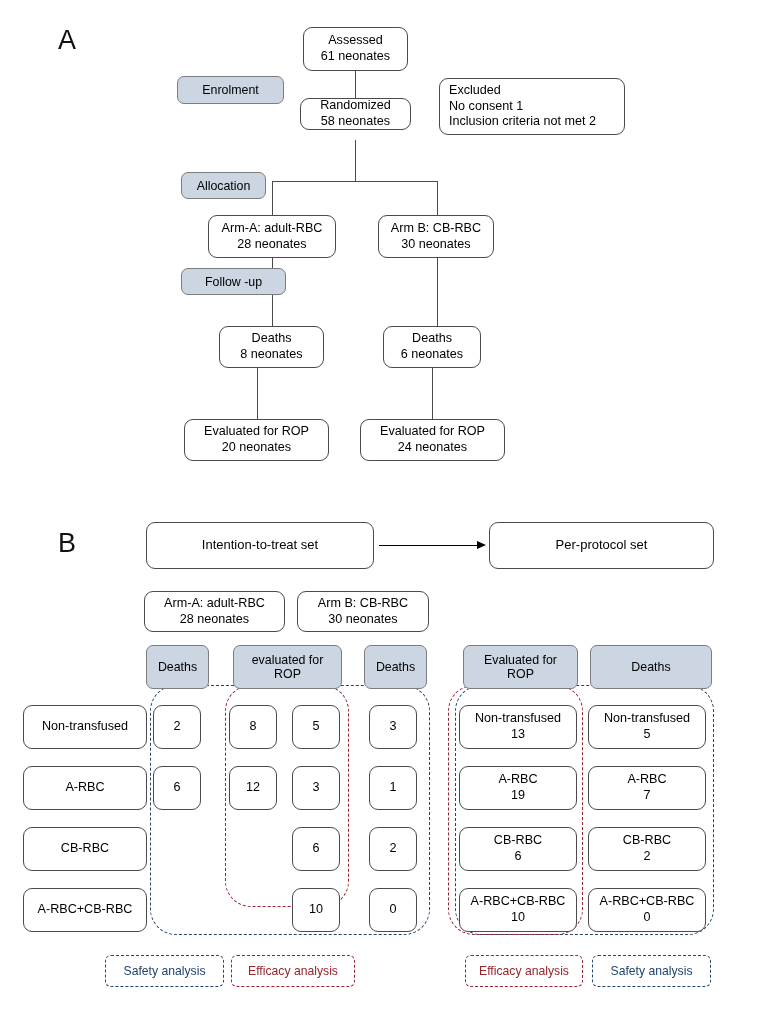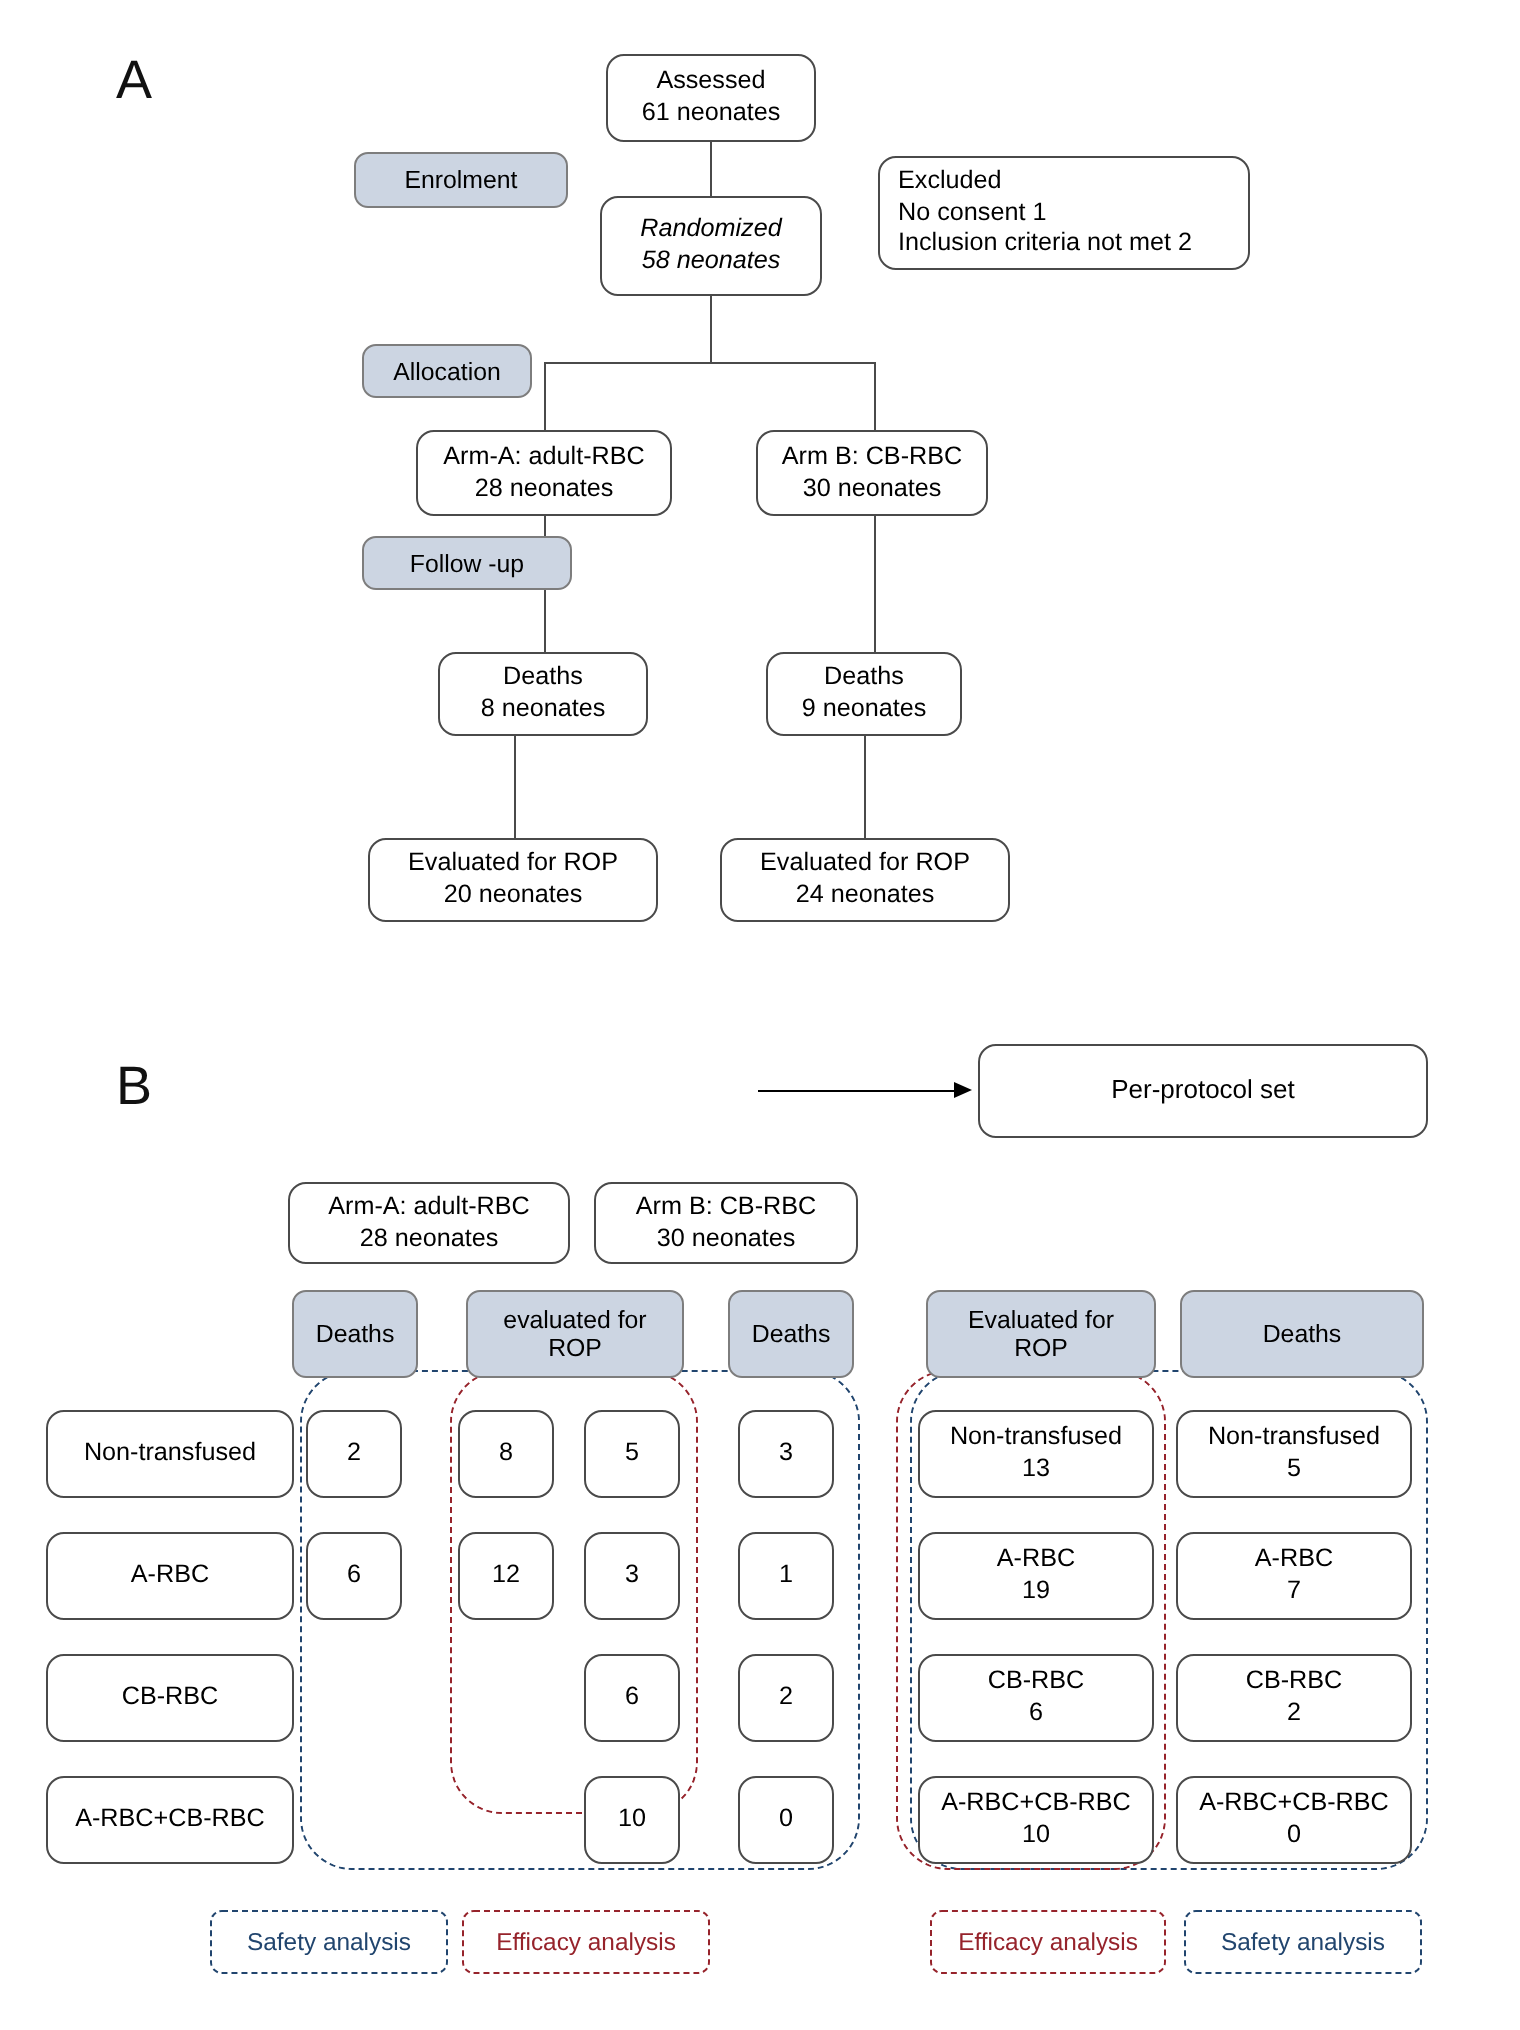--- a/index.html
+++ b/index.html
@@ -126,21 +126,21 @@
     <span>Follow -up</span>
   </div>
 
   <div class="abs node" style="left:303px; top:27px; width:105px; height:44px;">
     <div>
       <div>Assessed</div>
       <div>61 neonates</div>
     </div>
   </div>
 
-  <div class="abs node" style="left:300px; top:98px; width:111px; height:50px;font-style:italic;">
+  <div class="abs node" style="left:300px; top:98px; width:111px; height:32px;">
     <div>
       <div>Randomized</div>
       <div>58  neonates</div>
     </div>
   </div>
 
   <div class="abs node left-text" style="left:439px; top:78px; width:186px; height:57px;">
     <div style="text-align:left;">
       <div>Excluded</div>
       <div>No consent 1</div>
@@ -165,40 +165,43 @@
   <div class="abs node" style="left:219px; top:326px; width:105px; height:42px;">
     <div>
       <div>Deaths</div>
       <div>8 neonates</div>
     </div>
   </div>
 
   <div class="abs node" style="left:383px; top:326px; width:98px; height:42px;">
     <div>
       <div>Deaths</div>
-      <div>9 neonates</div>
+      <div>6 neonates</div>
     </div>
   </div>
 
   <div class="abs node" style="left:184px; top:419px; width:145px; height:42px;">
     <div>
       <div>Evaluated for ROP</div>
       <div>20 neonates</div>
     </div>
   </div>
 
   <div class="abs node" style="left:360px; top:419px; width:145px; height:42px;">
     <div>
       <div>Evaluated for ROP</div>
       <div>24 neonates</div>
     </div>
   </div>
 
   <div class="abs panel-letter" style="left:58px; top:530px;">B</div>
 
+  <div class="abs node" style="left:146px; top:522px; width:228px; height:47px; font-size:13px;">
+    <span>Intention-to-treat set</span>
+  </div>
   <div class="abs node" style="left:489px; top:522px; width:225px; height:47px; font-size:13px;">
     <span>Per-protocol set</span>
   </div>
 
   <div class="abs arrow-line" style="left:379px; top:545px; width:98px;"></div>
   <div class="abs arrow-head" style="left:477px; top:541px;"></div>
 
   <div class="abs node" style="left:144px; top:591px; width:141px; height:41px;">
     <div>
       <div>Arm-A: adult-RBC</div>

